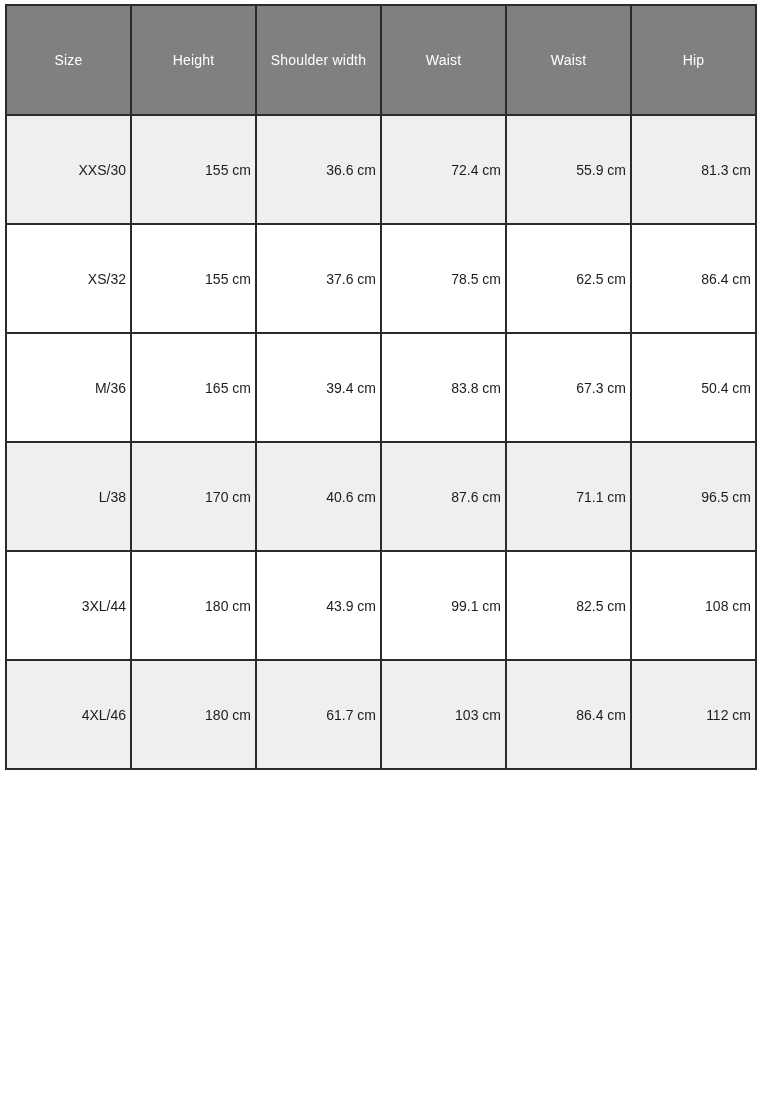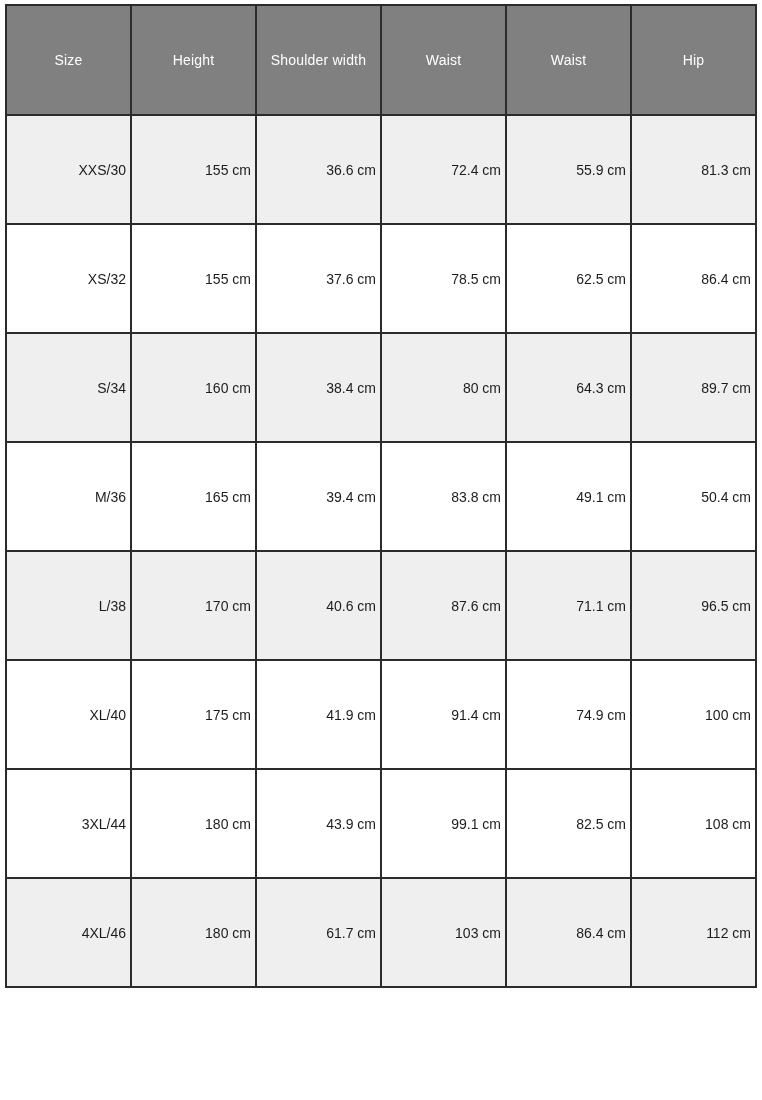--- a/index.html
+++ b/index.html
@@ -125,55 +125,39 @@
 
         <tr class="row-plain">
           <td>XS/32</td>
           <td>155 cm</td>
           <td>37.6 cm</td>
           <td>78.5 cm</td>
           <td>62.5 cm</td>
           <td>86.4 cm</td>
         </tr>
 
-        <tr class="row-alt">
-          <td>S/34</td>
-          <td>160 cm</td>
-          <td>38.4 cm</td>
-          <td>80 cm</td>
-          <td>64.3 cm</td>
-          <td>89.7 cm</td>
-        </tr>
 
         <tr class="row-plain">
           <td>M/36</td>
           <td>165 cm</td>
           <td>39.4 cm</td>
           <td>83.8 cm</td>
-          <td>49.1 cm</td>
+          <td>67.3 cm</td>
           <td>50.4 cm</td>
         </tr>
 
         <tr class="row-alt">
           <td>L/38</td>
           <td>170 cm</td>
           <td>40.6 cm</td>
           <td>87.6 cm</td>
           <td>71.1 cm</td>
           <td>96.5 cm</td>
         </tr>
 
-        <tr class="row-plain">
-          <td>XL/40</td>
-          <td>175 cm</td>
-          <td>41.9 cm</td>
-          <td>91.4 cm</td>
-          <td>74.9 cm</td>
-          <td>100 cm</td>
-        </tr>
 
 
         <tr class="row-plain">
           <td>3XL/44</td>
           <td>180 cm</td>
           <td>43.9 cm</td>
           <td>99.1 cm</td>
           <td>82.5 cm</td>
           <td>108 cm</td>
         </tr>

